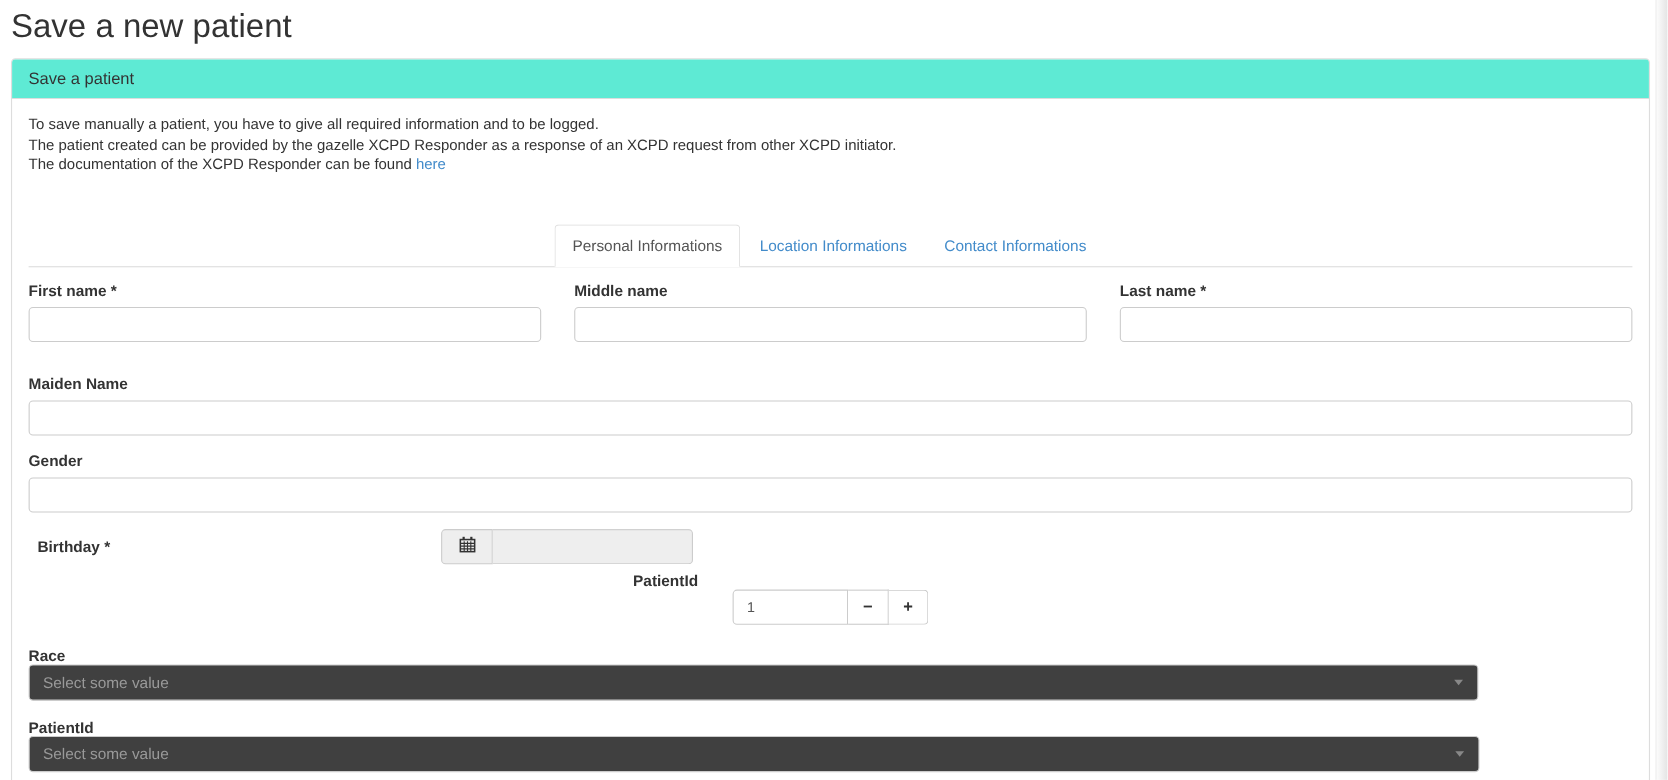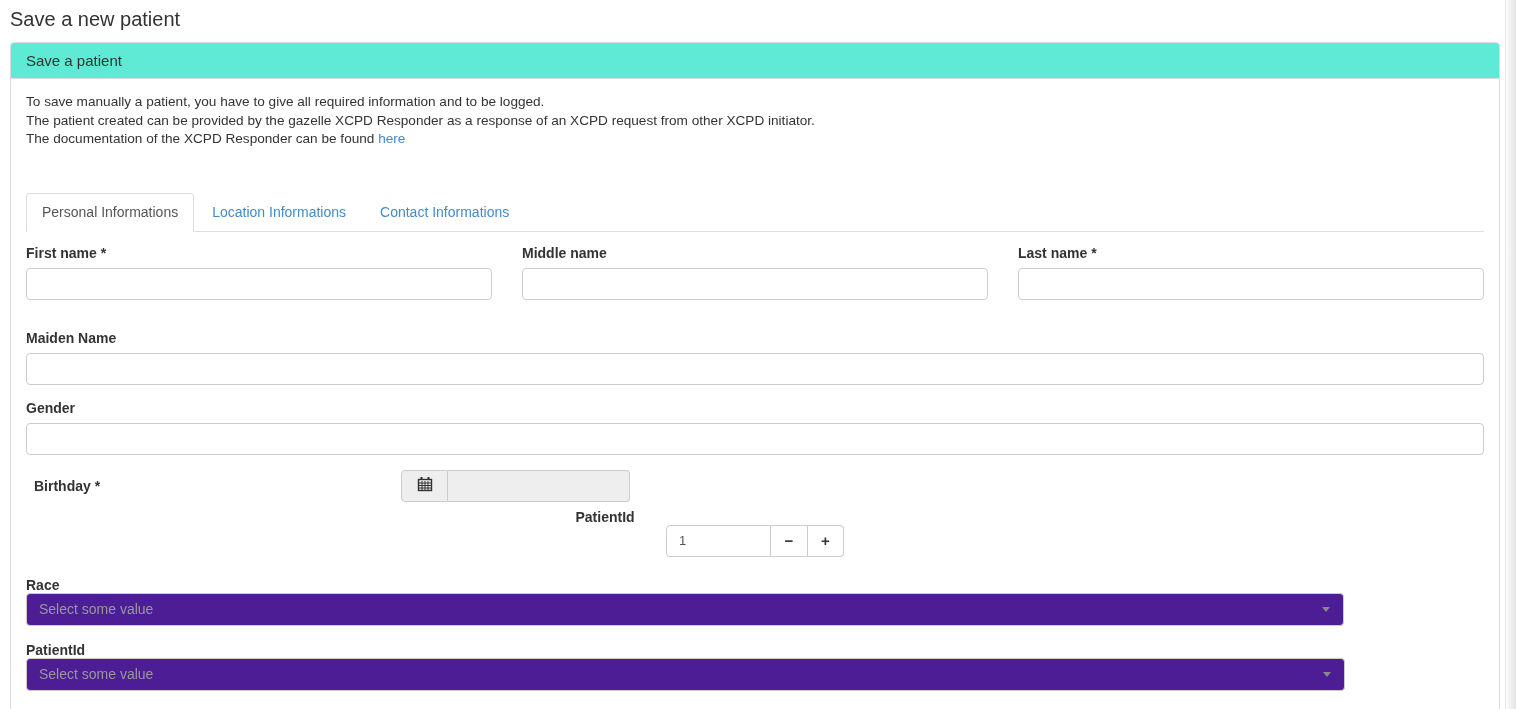--- a/index.html
+++ b/index.html
@@ -8,21 +8,21 @@
     width: 1516px; height: 709px;
     background: #fff;
     font-family: "Liberation Sans", sans-serif;
     font-size: 14px;
     color: #333;
     overflow: hidden;
     position: relative;
   }
   .container { margin: 0 15px 0 10px; width: 1490px; }
   h1.page-title {
-    font-size: 20px;
+    font-size: 30px;
     font-weight: 500;
     margin: 8px 0 11px 0;
     color: #333;
   }
   .panel {
     border: 1px solid #ddd;
     border-radius: 4px;
     box-shadow: 0 1px 1px rgba(0,0,0,.05);
     background: #fff;
   }
@@ -37,20 +37,21 @@
   .panel-body { padding: 14px 15px 15px 15px; }
   .intro p { margin: 0; line-height: 18.6px; font-size: 13.6px; }
   .intro { margin-bottom: 44px; }
   a.link { color: #428bca; text-decoration: none; cursor: pointer; }
 
   
   .nav-tabs {
     display: flex;
     border-bottom: 1px solid #ddd;
     align-items: flex-end;
+    justify-content: center;
   }
   .tab {
     padding: 10px 15px;
     margin-right: 2px;
     margin-bottom: -1px;
     font-size: 14px;
     color: #428bca;
     cursor: pointer;
     border: 1px solid transparent;
     border-radius: 4px 4px 0 0;
@@ -140,21 +141,21 @@
   .spin-plus { width: 36px; border-radius: 0 4px 4px 0; }
 
   
   .select-row { display: flex; margin-bottom: 16px; flex-direction: column; }
   .select-row .inline-label { font-weight: bold; margin-right: 3px; white-space: nowrap; }
   .select-box {
     position: relative;
     height: 33px;
     border: 1px solid #ccc;
     border-radius: 4px;
-    background: #4c1d95;
+    background: #404040;
     display: flex; align-items: center;
     padding: 0 30px 0 12px;
     color: #999;
     cursor: pointer;
   }
   .select-box.race { width: 1318px; }
   .select-box.religion { width: 1319px; }
   .caret-down {
     position: absolute;
     right: 13px; top: 50%;

